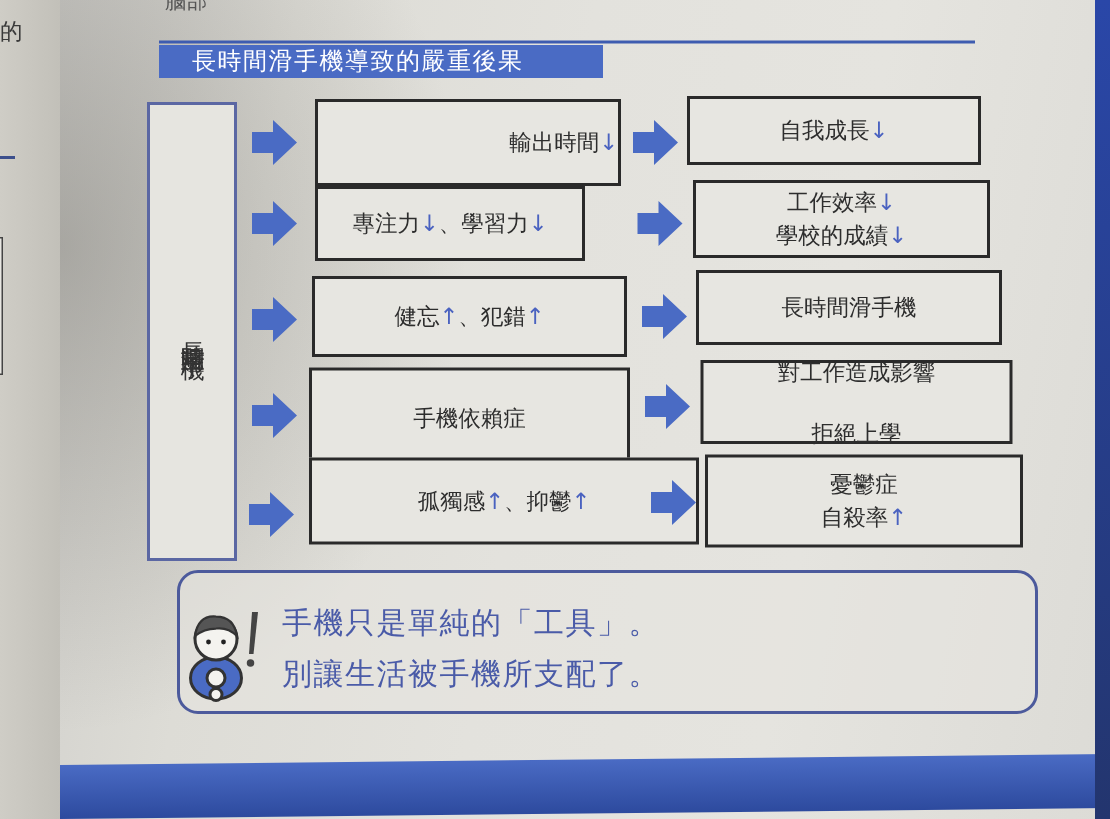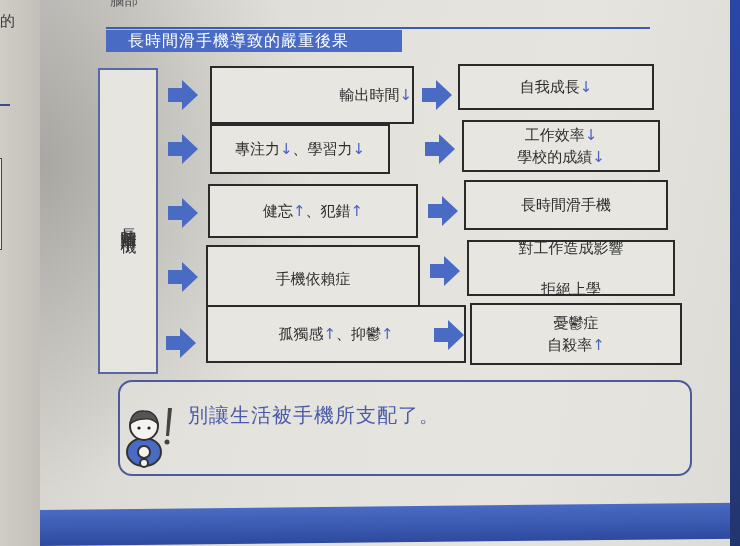--- a/index.html
+++ b/index.html
@@ -189,17 +189,18 @@
     <path d="M8,24 Q10,10 22,11 Q34,11 36,24 Q30,18 22,19 Q14,19 8,24 Z" fill="#555" stroke="#333" stroke-width="1.5"></path>
     <circle cx="17" cy="28" r="1.6" fill="#222"></circle>
     <circle cx="27" cy="28" r="1.6" fill="#222"></circle>
     <circle cx="22" cy="52" r="6" fill="#f4f3ef" stroke="#333" stroke-width="2"></circle>
     <circle cx="22" cy="63" r="4" fill="#f4f3ef" stroke="#333" stroke-width="2"></circle>
     <path d="M46,8 L50,8 L47,36 L44,36 Z" fill="#444"></path>
     <circle cx="45" cy="42" r="2.5" fill="#444"></circle>
   </svg>
 </div>
 <div class="note-text">
+  <div>手機只是單純的「工具」。</div>
   <div>別讓生活被手機所支配了。</div>
 </div>
 
 <div class="footer-band"></div>
 <div class="right-edge"></div>
 
 </body></html>

